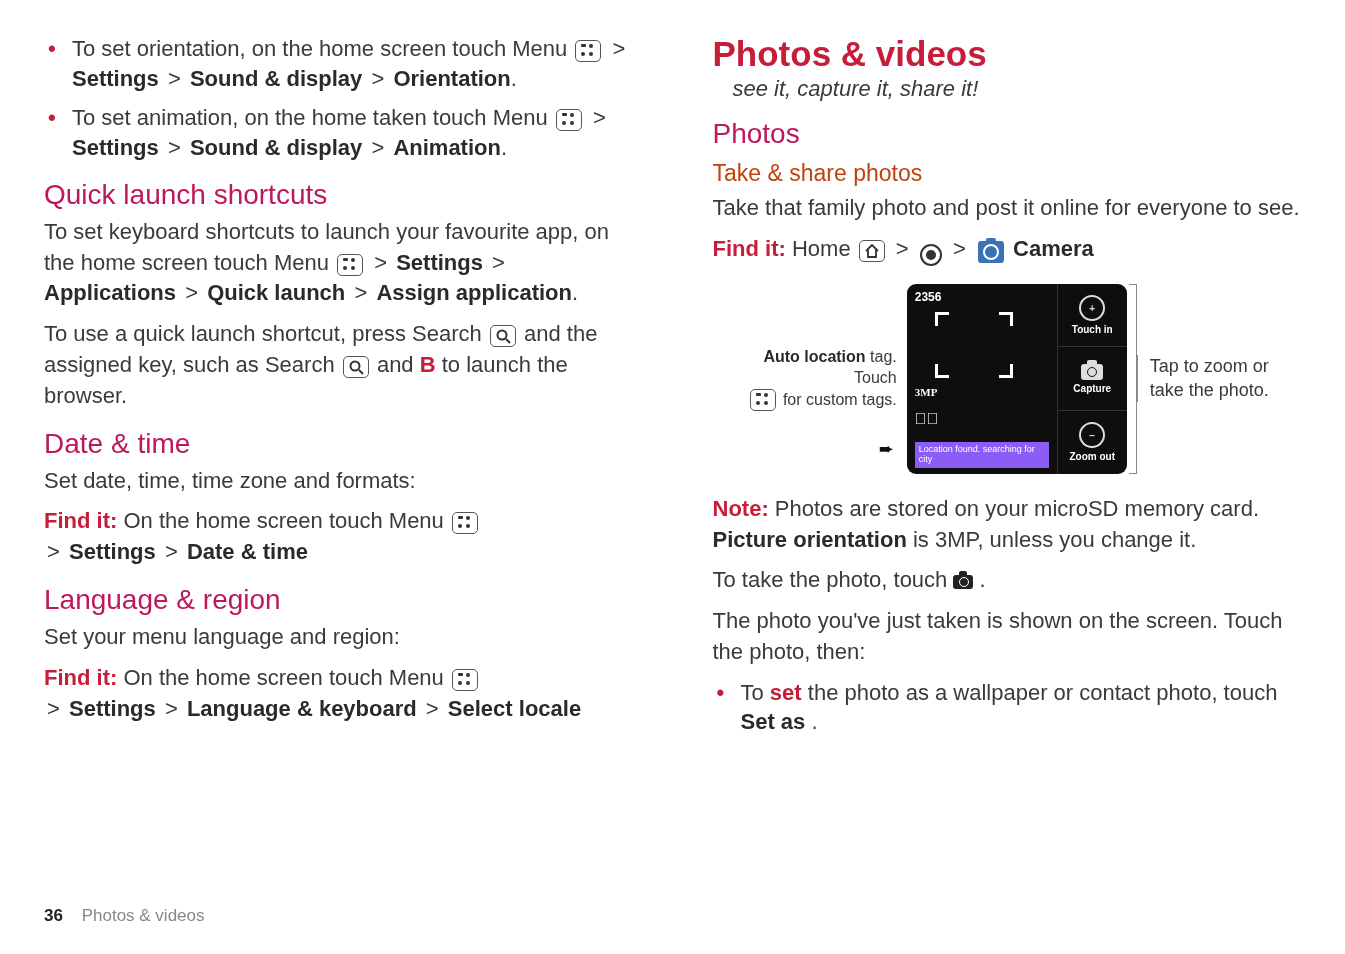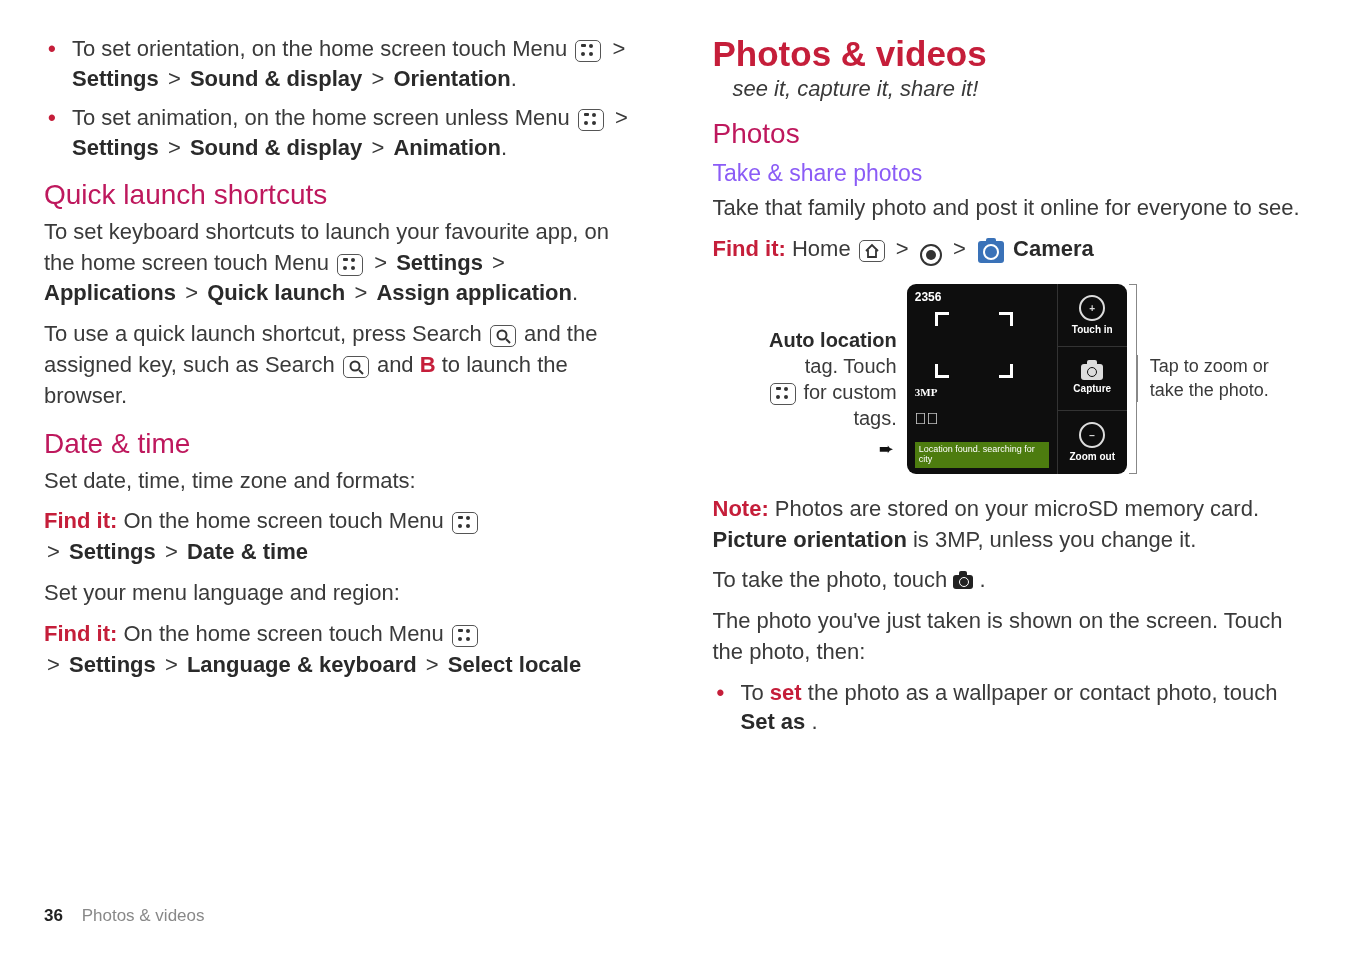--- a/index.html
+++ b/index.html
@@ -3,55 +3,55 @@
 <meta charset="utf-8">
 <style>
   * { margin:0; padding:0; box-sizing:border-box; }
   body { font-family: Arial, Helvetica, sans-serif; font-size:22px; color:#3a3a3a; width:1345px; height:954px; position:relative; background:#fff; padding:34px 44px 0 44px; }
   .cols { display:flex; gap:80px; }
   .col { flex:1; min-width:0; }
   .bullet-list { list-style:none; margin:0 0 10px 0; }
   .bullet-list > li { position:relative; padding-left:28px; margin-bottom:10px; line-height:1.35; }
   .bullet-list > li::before { content:'•'; position:absolute; left:4px; top:0; color:#c51e3a; font-size:22px; font-weight:bold; }
   .h-sub { color:#be185d; font-size:28px; font-weight:400; margin:16px 0 6px; }
-  .h-sub2 { color:#8b5cf6; font-size:23px; font-weight:400; margin:10px 0 6px; }
+  .h-sub2 { color:#c2410c; font-size:23px; font-weight:400; margin:10px 0 6px; }
   .para { line-height:1.4; margin-bottom:10px; }
   b { font-weight:bold; color:#2a2a2a; }
   .findit { color:#c51e3a; font-weight:bold; }
   .note { color:#c51e3a; font-weight:bold; }
   .redbold { color:#c51e3a; font-weight:bold; }
   .gt { display:inline-block; margin:0 3px; }
   .ikey { display:inline-flex; align-items:center; justify-content:center; border:1.5px solid #555; border-radius:5px; padding:1px 3px; height:22px; min-width:26px; vertical-align:-3px; margin:0 2px; background:#fff; }
   .ikey svg { width:16px; height:16px; }
   .big-title { color:#c51e3a; font-size:35px; font-weight:bold; margin-bottom:2px; }
   .tagline { font-style:italic; margin-bottom:14px;margin-left:20px; }
   .circ { display:inline-flex; align-items:center; justify-content:center; width:22px; height:22px; border:2px solid #333; border-radius:50%; vertical-align:-4px; margin:0 2px; }
   .circ-dot::after { content:''; width:10px; height:10px; background:#333; border-radius:50%; display:block; }
   .cam-app-icon { display:inline-flex; align-items:center; justify-content:center; width:26px; height:22px; background:#3a72b8; border-radius:3px; vertical-align:-4px; margin:0 3px; position:relative; }
   .cam-app-icon::before { content:''; width:12px; height:12px; border:2px solid #fff; border-radius:50%; display:block; }
   .cam-app-icon::after { content:''; position:absolute; top:-3px; left:8px; width:10px; height:4px; background:#3a72b8; border-radius:2px 2px 0 0; }
   .cam-solid { display:inline-block; width:20px; height:14px; background:#222; border-radius:3px; vertical-align:-2px; position:relative; }
   .cam-solid::before { content:''; position:absolute; top:-4px; left:6px; width:8px; height:4px; background:#222; border-radius:2px 2px 0 0; }
   .cam-solid::after { content:''; position:absolute; top:2px; left:6px; width:8px; height:8px; border:1.5px solid #fff; border-radius:50%; }
   
   .cam-wrap { display:flex; align-items:center; justify-content:center; margin:18px 0 20px; gap:10px; position:relative; }
-  .cam-left { width:160px; text-align:right; font-size:20px; line-height:1.3; }
+  .cam-left { width:160px; text-align:right; font-size:16px; line-height:1.3; }
   .cam-right { width:140px; font-size:18px; line-height:1.3; border-left:1px solid #888; padding-left:12px; }
   .cam-shot { position:relative; }
   .cam-box { width:220px; height:190px; background:#0e0e0e; color:#fff; position:relative; font-size:11px;border-radius:9px; }
   .cam-top { position:absolute; top:6px; left:8px; font-weight:bold; font-size:12px; }
   .focus-corners { position:absolute; top:28px; left:28px; width:78px; height:66px; }
   .fc { position:absolute; width:14px; height:14px; border-color:#ffffff; border-style:solid; }
   .fc.tl { top:0; left:0; border-width:3px 0 0 3px; }
   .fc.tr { top:0; right:0; border-width:3px 3px 0 0; }
   .fc.bl { bottom:0; left:0; border-width:0 0 3px 3px; }
   .fc.br { bottom:0; right:0; border-width:0 3px 3px 0; }
   .mp { position:absolute; left:8px; top:102px; font-size:11px; font-weight:bold;font-family:Liberation Serif, serif; }
   .gps { position:absolute; left:8px; top:126px; font-size:16px; }
-  .loc { position:absolute; left:8px; right:78px; bottom:6px; background:#4d7c0f; padding:3px 4px; font-size:9px; line-height:1.1; }
+  .loc { position:absolute; left:8px; right:78px; bottom:6px; background:#8b5cf6; padding:3px 4px; font-size:9px; line-height:1.1; }
   .side { position:absolute; right:0; top:0; bottom:0; width:70px; border-left:1px solid #333; display:flex; flex-direction:column; }
   .side-cell { flex:1; display:flex; flex-direction:column; align-items:center; justify-content:center; gap:3px; border-bottom:1px solid #333; font-size:10px; font-weight:bold; }
   .side-cell:last-child { border-bottom:none; }
   .side-ico { width:26px; height:26px; border:2px solid #ddd; border-radius:50%; display:flex; align-items:center; justify-content:center; color:#ddd; }
   .side-cam { width:22px; height:16px; background:#ddd; border-radius:3px; position:relative; }
   .side-cam::before { content:''; position:absolute; top:-4px; left:6px; width:10px; height:4px; background:#ddd; border-radius:2px 2px 0 0; }
   .side-cam::after { content:''; position:absolute; top:3px; left:6px; width:8px; height:8px; border:1.5px solid #111; border-radius:50%; }
   .bracket { position:absolute; right:-10px; top:0; bottom:0; width:8px; border:1.5px solid #888; border-left:none; }
   .arrow-loc { position:absolute; left:-28px; bottom:14px; font-size:18px; color:#111; }
   .footer { position:absolute; left:44px; bottom:28px; font-size:17px; color:#888; }
@@ -72,21 +72,21 @@
               <circle cx="11" cy="3" r="2" fill="#333"></circle>
               <circle cx="3" cy="11" r="2" fill="#333"></circle>
               <circle cx="11" cy="11" r="2" fill="#333"></circle>
             </svg>
           </span>
         <span class="gt">&gt;</span> <b>Settings</b>
         <span class="gt">&gt;</span> <b>Sound &amp; display</b>
         <span class="gt">&gt;</span> <b>Orientation</b>.
       </li>
       <li>
-        <span>To set animation, on the home screen unless Menu </span>
+        <span>To set animation, on the home taken touch Menu </span>
         <span class="ikey">
             <svg viewBox="0 0 16 16">
               <rect x="1" y="1" width="5" height="3" rx="1" fill="#333"></rect>
               <circle cx="11" cy="3" r="2" fill="#333"></circle>
               <circle cx="3" cy="11" r="2" fill="#333"></circle>
               <circle cx="11" cy="11" r="2" fill="#333"></circle>
             </svg>
           </span>
         <span class="gt">&gt;</span> <b>Settings</b>
         <span class="gt">&gt;</span> <b>Sound &amp; display</b>
@@ -140,20 +140,21 @@
             <rect x="1" y="1" width="5" height="3" rx="1" fill="#333"></rect>
             <circle cx="11" cy="3" r="2" fill="#333"></circle>
             <circle cx="3" cy="11" r="2" fill="#333"></circle>
             <circle cx="11" cy="11" r="2" fill="#333"></circle>
           </svg>
         </span>
       <br><span class="gt">&gt;</span> <b>Settings</b>
       <span class="gt">&gt;</span> <b>Date &amp; time</b>
     </p>
 
+    <div class="h-sub">Language &amp; region</div>
     <p class="para">Set your menu language and region:</p>
     <p class="para">
       <span class="findit">Find it:</span>
       <span>On the home screen touch Menu </span>
       <span class="ikey">
           <svg viewBox="0 0 16 16">
             <rect x="1" y="1" width="5" height="3" rx="1" fill="#333"></rect>
             <circle cx="11" cy="3" r="2" fill="#333"></circle>
             <circle cx="3" cy="11" r="2" fill="#333"></circle>
             <circle cx="11" cy="11" r="2" fill="#333"></circle>

